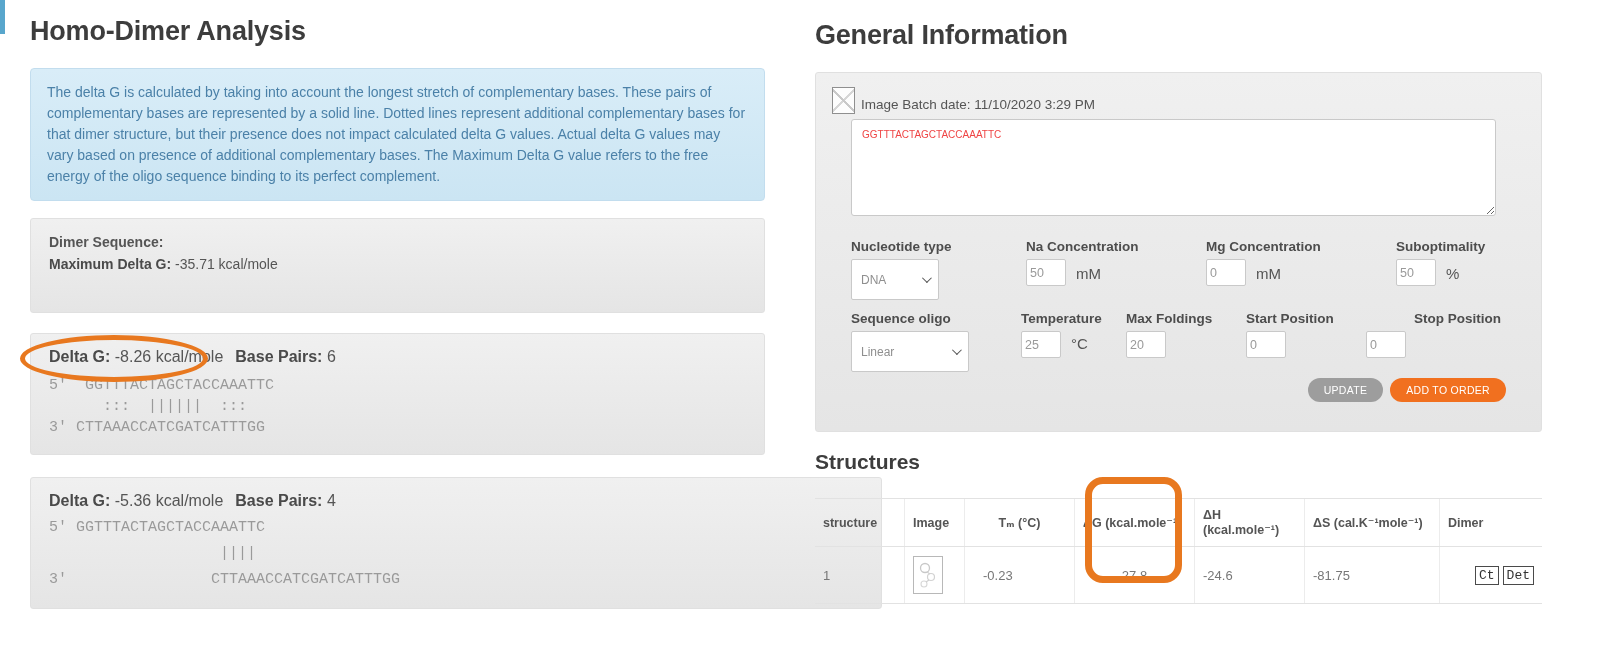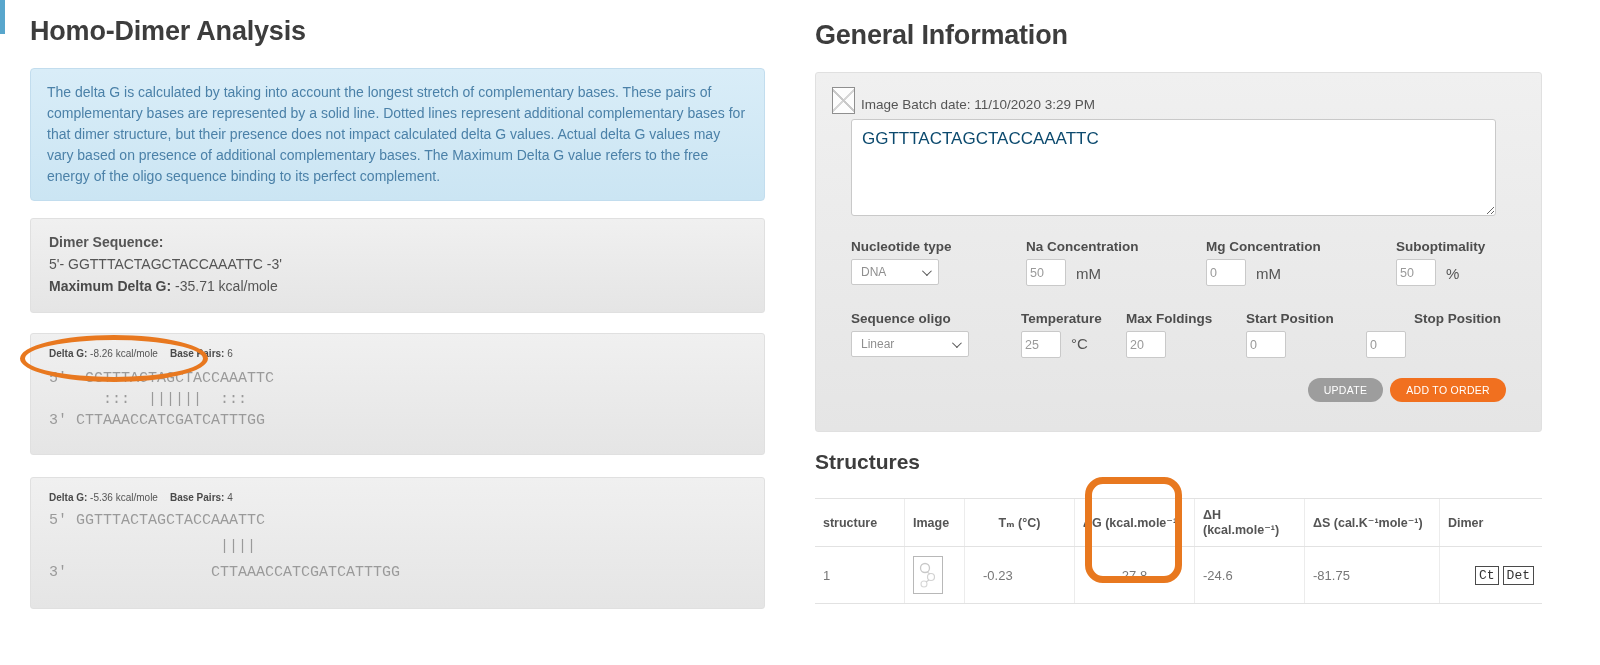--- a/index.html
+++ b/index.html
@@ -14,43 +14,43 @@
 
   
   #left-title { position:absolute; left:30px; top:16px; }
   #info-box { position:absolute; left:30px; top:68px; width:735px;
     background:linear-gradient(#d9edf8,#cbe5f3); border:1px solid #c2ddee;
     border-radius:4px; padding:13px 16px; color:#4b81a8; font-size:14px; line-height:21px; }
   #panel-dimer { left:30px; top:218px; width:735px; height:95px; padding:15px 18px; }
   #panel-dimer .line { font-size:14px; color:#555; margin-bottom:6px; }
   .blabel { font-weight:bold; color:#4a4a4a; }
   #panel-s1 { left:30px; top:333px; width:735px; height:122px; padding:14px 18px; }
-  #panel-s2 { left:30px; top:477px; width:735px; height:132px; padding:14px 18px; }
-  .dg-line { font-size:10px; color:#555; }
+  #panel-s2 { left:30px; top:477px; width:852px; height:132px; padding:14px 18px; }
+  .dg-line { font-size:16px; color:#555; }
   .dg-line .gap { display:inline-block; width:12px; }
   pre.align { font-family:"Liberation Mono","DejaVu Sans Mono",monospace;
     font-size:15px; color:#9a9a9a; margin-top:9px; line-height:21px; }
   #panel-s2 pre.align { line-height:26px; margin-top:5px; }
 
   
   #right-title { position:absolute; left:815px; top:20px; }
   #form-panel { left:815px; top:72px; width:727px; height:360px; }
   .batch-row { position:absolute; left:16px; top:14px; display:flex; align-items:center; }
   .img-ph { width:23px; height:27px; background:#fdfdfd; border:1px solid #8f8f8f; position:relative;
     background-image:
       linear-gradient(45deg, transparent 47%, #c9c9c9 47%, #c9c9c9 53%, transparent 53%),
       linear-gradient(-45deg, transparent 47%, #d6d6d6 47%, #d6d6d6 53%, transparent 53%);
   }
   .batch-label { margin-left:6px; font-size:13.5px; color:#555;margin-top:8px; }
   #seq-textarea { position:absolute; left:35px; top:46px; width:645px; height:97px;
     border:1px solid #c9c9c9; border-radius:3px; background:#fff; resize:both;
-    font-family:"Liberation Sans","DejaVu Sans",sans-serif; font-size:17px; color:#0c4a6e;
+    font-family:"Liberation Sans","DejaVu Sans",sans-serif; font-size:10px; color:#ef4444;
     padding:9px 10px; outline:none; }
   .flabel { position:absolute; font-size:13.5px; font-weight:bold; color:#4d4d4d; }
-  .selectbox { position:absolute; height:26px; background:#fff; border:1px solid #c9c9c9;
+  .selectbox { position:absolute; height:41px; background:#fff; border:1px solid #c9c9c9;
     border-radius:2px; display:flex; align-items:center; padding:0 9px; font-size:12px; color:#8f8f8f;justify-content:center; }
   .selectbox .chev { margin-left:auto; width:7px; height:7px; border-right:1.8px solid #555;
     border-bottom:1.8px solid #555; transform:rotate(45deg) translateY(-2px); }
   .tinput { position:absolute; width:40px; height:27px; border:1px solid #c9c9c9; border-radius:2px;
     background:#fff; font-size:12.5px; color:#9a9a9a; padding-left:3px; outline:none;
     font-family:"Liberation Sans","DejaVu Sans",sans-serif; }
   .unit { position:absolute; font-size:15px; color:#555; }
   .btn-row { position:absolute; right:35px; top:305px; display:flex; gap:7px; }
   .pill { height:24px; border:none; border-radius:12px; color:#fff; font-weight:normal;
     font-size:10.5px; letter-spacing:0.3px; padding:0 16px; cursor:pointer;
@@ -93,21 +93,20 @@
   <div id="edge-sliver"></div>
 
   <div id="left-title" class="h1">Homo-Dimer Analysis</div>
 
   <div id="info-box">
     <span>The delta G is calculated by taking into account the longest stretch of complementary bases. These pairs of complementary bases are represented by a solid line. Dotted lines represent additional complementary bases for that dimer structure, but their presence does not impact calculated delta G values. Actual delta G values may vary based on presence of additional complementary bases. The Maximum Delta G value refers to the free energy of the oligo sequence binding to its perfect complement.</span>
   </div>
 
   <div id="panel-dimer" class="panel">
     <div class="line blabel">Dimer Sequence:</div>
-    <div class="line">5'- GGTTTACTAGCTACCAAATTC -3'</div>
     <div class="line"><span class="blabel">Maximum Delta G:</span><span> -35.71 kcal/mole</span></div>
   </div>
 
   <div id="panel-s1" class="panel">
     <div class="dg-line">
       <span class="blabel">Delta G:</span><span> -8.26 kcal/mole</span><span class="gap"></span><span class="blabel">Base Pairs:</span><span> 6</span>
     </div>
     <pre class="align">5'  GGTTTACTAGCTACCAAATTC
       :::  ||||||  :::
 3' CTTAAACCATCGATCATTTGG</pre>

